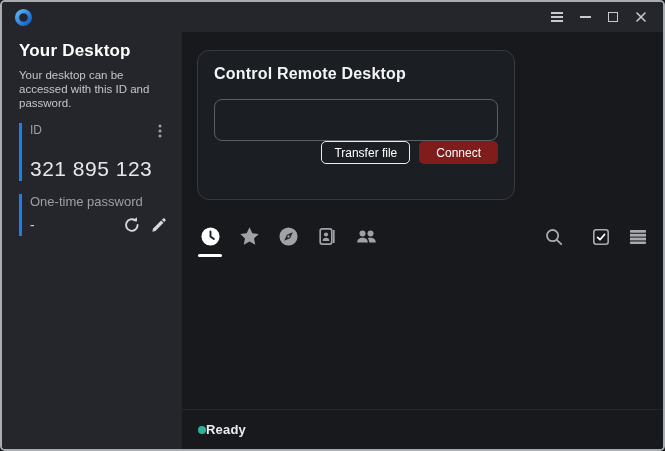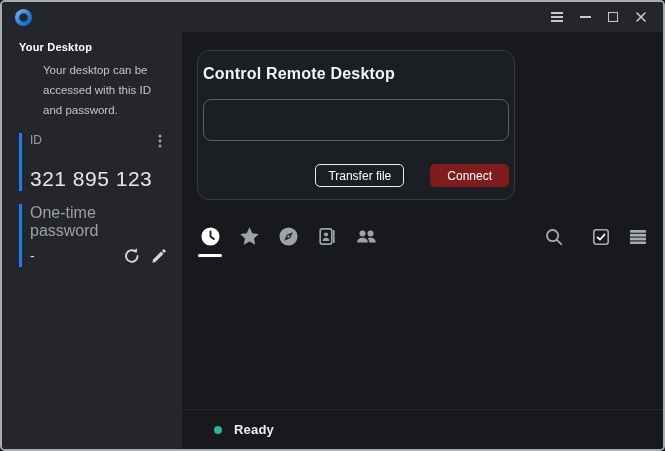--- a/index.html
+++ b/index.html
@@ -17,59 +17,59 @@
              align-items: center; justify-content: center; cursor: default; }
   .hamburger span { display: block; width: 12px; height: 1.6px; background: #c7c9cc; margin: 1.3px 0; }
   .minimize span { display: block; width: 11px; height: 1.6px; background: #c7c9cc; }
   .maximize span { display: block; width: 10px; height: 10px; border: 1.6px solid #c7c9cc; }
 
   
   .app-body { flex: 1; display: flex; min-height: 0; }
 
   
   .sidebar { flex: 0 0 180px; width: 180px; background: #24262b; padding: 9px 15px 0 17px; }
-  .sidebar-title { font-size: 11px; font-weight: bold; color: #ffffff; letter-spacing: .2px; }
-  .sidebar-desc { margin-top: 7px; font-size: 11.5px; line-height: 20px; color: #c3c5c8; max-width: 152px; margin-left: 24px; }
+  .sidebar-title { font-size: 17px; font-weight: bold; color: #ffffff; letter-spacing: .2px; }
+  .sidebar-desc { margin-top: 7px; font-size: 11.5px; line-height: 14px; color: #c3c5c8; max-width: 152px; }
   .info-block { margin-top: 13px; border-left: 3px solid #1a7df0; padding-left: 8px; }
   .info-row { display: flex; align-items: flex-start; justify-content: space-between; text-align: center; }
   .info-label { font-size: 12px; color: #9ca0a5; }
-  .pw-label { font-size: 16px; }
+  .pw-label { font-size: 13px; }
   .id-value { font-size: 21px; font-weight: 300; color: #e6e7e9; margin-top: 18px; letter-spacing: .5px; }
   .pw-row { display: flex; align-items: center; margin-top: 7px; padding-bottom: 2px; }
   .pw-value { font-size: 14px; color: #d0d2d4; }
   .pw-icons { margin-left: auto; display: flex; align-items: center; gap: 9px; }
   .icon-btn { display: flex; align-items: center; justify-content: center; cursor: default; }
 
   
   .main { flex: 1; background: #17191d; display: flex; flex-direction: column; min-width: 0; }
   .card { margin: 18px 0 0 15px; width: 318px; height: 150px; border: 1px solid #373b41;
-          border-radius: 12px; background: #1b1e23; padding: 14px 5px; }
+          border-radius: 12px; background: #1b1e23; padding: 14px 16px; }
   .card-title { font-size: 16px; font-weight: bold; color: #f3f4f5; letter-spacing: .2px; }
   .card-input { margin-top: 16px; width: 100%; height: 42px; border: 1px solid #5a5e65;
                 border-radius: 8px; background: transparent; color: #e6e7e9; font-size: 14px;
                 padding: 0 10px; outline: none; font-family: inherit; }
-  .card-btns { display: flex; justify-content: flex-end; gap: 26px; margin-top: 23px; }
+  .card-btns { display: flex; justify-content: flex-end; gap: 9px; margin-top: 0; }
   .btn { height: 23px; font-size: 12px; border-radius: 5px; display: flex; align-items: center;
          justify-content: center; font-family: inherit; cursor: default; }
   .btn-outline { border: 1px solid #eceded; background: transparent; color: #ffffff; padding: 0 12px; }
   .btn-primary { border: none; background: #7f1d1d; color: #ffffff; padding: 0 17px; }
 
   
   .tabbar { flex: 0 0 auto; display: flex; align-items: flex-start; padding: 26px 16px 0 16px; height: 48px; }
   .tab-group { display: flex; gap: 15px; }
   .tab { width: 24px; display: flex; flex-direction: column; align-items: center; cursor: default; }
   .tab-underline { width: 24px; height: 2.5px; background: #ffffff; border-radius: 2px; margin-top: 3px; }
   .tab-actions { margin-left: auto; display: flex; align-items: center; gap: 19px; padding-top: 1px; }
   .tab-actions .icon-btn.search { margin-right: 9px; }
 
   .list-area { flex: 1; }
 
   
   .statusbar { flex: 0 0 40px; border-top: 1px solid #24272b; display: flex; align-items: center;
-               padding: 0 32px; gap: 12px; }
+               padding: 0 16px; }
   .status-dot { width: 8px; height: 8px; border-radius: 50%; background: #2eb39a; }
   .status-text { font-size: 13px; font-weight: bold; color: #eceded; letter-spacing: .2px; }
 </style>
 </head>
 <body>
 
 <div class="window">
 
   <div class="titlebar">
     <span>

